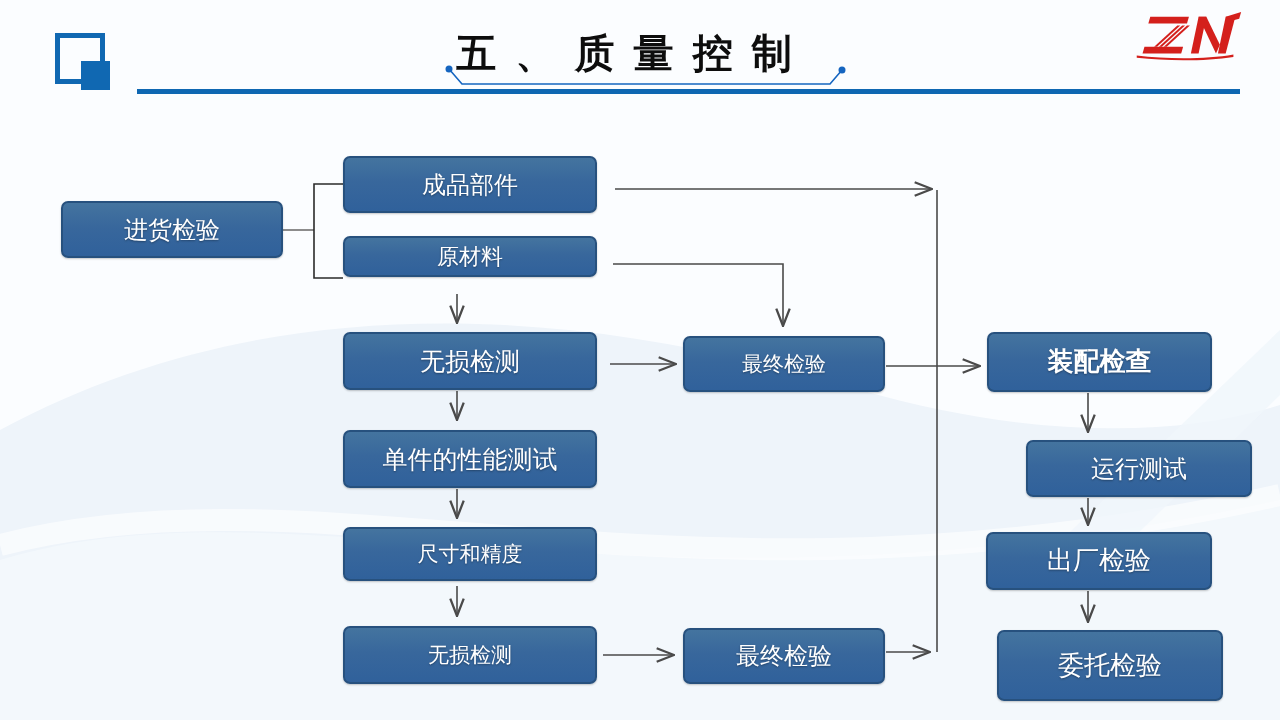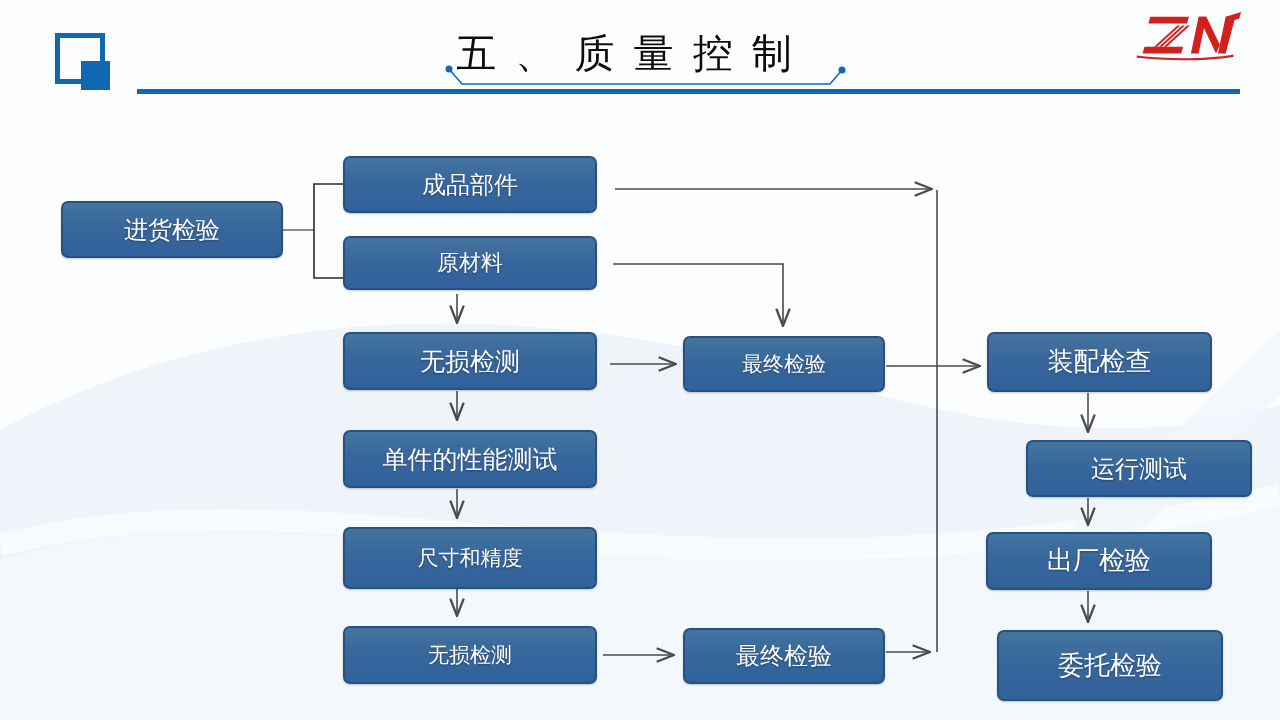--- a/index.html
+++ b/index.html
@@ -8,43 +8,43 @@
     font-family:"Liberation Sans","DejaVu Sans",sans-serif;
     background:#fbfdff;
   }
   .bg-layer{position:absolute;inset:0;pointer-events:none;}
   
   .logo-mark-outline{position:absolute;left:55px;top:33px;width:40px;height:41px;border:5px solid #1068b2;background:transparent;}
   .logo-mark-fill{position:absolute;left:81px;top:61px;width:29px;height:29px;background:#1068b2;}
   .slide-title{
     position:absolute;left:0;top:26px;width:1280px;text-align:center;
     padding-right:28px;box-sizing:border-box;
-    font-size:40px;font-weight:normal;color:#0d0d0d;letter-spacing:4px;white-space:pre;
+    font-size:40px;font-weight:bold;color:#0d0d0d;letter-spacing:4px;white-space:pre;
   }
   .header-underline{position:absolute;left:137px;top:89px;width:1103px;height:5px;background:#0e67b2;}
   .company-logo{position:absolute;left:1128px;top:10px;width:118px;height:58px;}
   
   .node{
     position:absolute;display:flex;align-items:center;justify-content:center;
     color:#ffffff;text-shadow:0 1px 2px rgba(0,0,0,.35);
     background:linear-gradient(180deg,#44749f 0%,#38679c 45%,#30619b 100%);
     border:2px solid #27517e;border-radius:7px;box-sizing:border-box;
     box-shadow:0 1px 2px rgba(0,0,0,.22);
     text-align:center;line-height:1.15;
   }
   .n-incoming{left:61px;top:201px;width:222px;height:57px;font-size:24px;}
   .n-finished{left:343px;top:156px;width:254px;height:57px;font-size:24px;}
-  .n-raw{left:343px;top:236px;width:254px;height:54px;font-size:22px;}
+  .n-raw{left:343px;top:236px;width:254px;height:41px;font-size:22px;}
   .n-ndt1{left:343px;top:332px;width:254px;height:58px;font-size:25px;}
   .n-unit{left:343px;top:430px;width:254px;height:58px;font-size:25px;text-align:center;}
-  .n-dim{left:343px;top:527px;width:254px;height:62px;font-size:21px;}
+  .n-dim{left:343px;top:527px;width:254px;height:54px;font-size:21px;}
   .n-ndt2{left:343px;top:626px;width:254px;height:58px;font-size:21px;}
   .n-final1{left:683px;top:336px;width:202px;height:56px;font-size:21px;}
   .n-final2{left:683px;top:628px;width:202px;height:56px;font-size:24px;}
-  .n-assembly{left:987px;top:332px;width:225px;height:60px;font-size:26px;}
+  .n-assembly{left:987px;top:332px;width:225px;height:60px;font-size:26px;font-weight:bold;}
   .n-run{left:986px;top:440px;width:226px;height:57px;font-size:24px;margin-left:40px;}
   .n-factory{left:986px;top:532px;width:226px;height:58px;font-size:26px;}
   .n-commission{left:997px;top:630px;width:226px;height:71px;font-size:26px;}
   .connector-layer{position:absolute;inset:0;pointer-events:none;}
 </style>
 </head>
 <body>
 
 <svg class="bg-layer" width="1280" height="720" viewBox="0 0 1280 720">
   <path d="M0,430 C260,290 560,300 860,390 C1020,436 1170,440 1280,405 L1280,720 L0,720 Z" fill="#eef4fa"></path>

